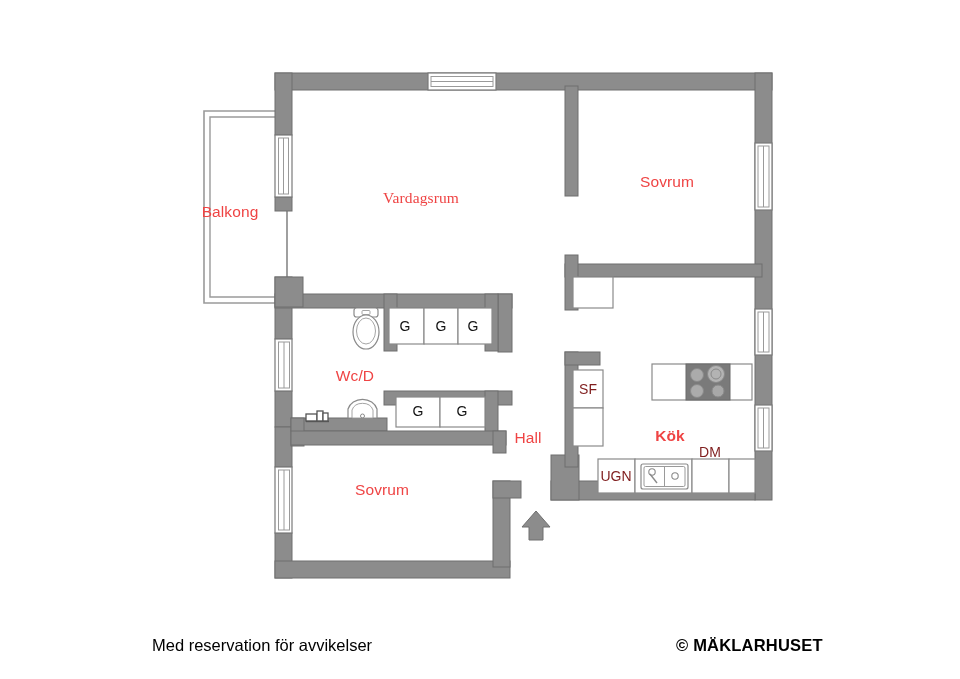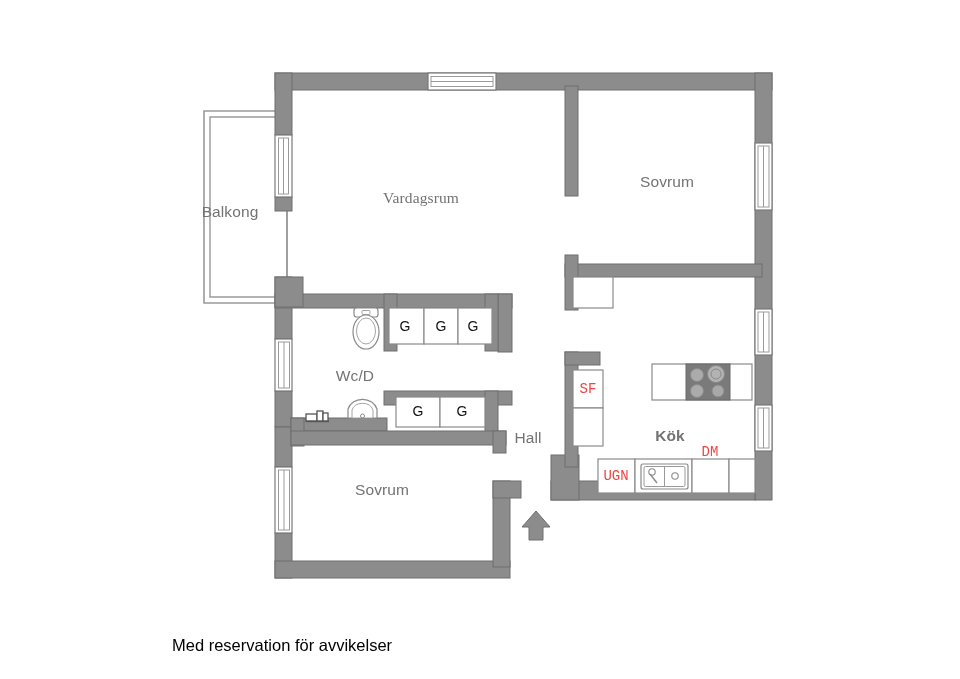--- a/index.html
+++ b/index.html
@@ -24,48 +24,47 @@
     position: absolute;
     left: 0; top: 0;
     width: 960px;
     height: 679px;
     display: block;
   }
   .room-label {
     position: absolute;
     font-family: "Liberation Sans", sans-serif;
     font-size: 15.5px;
-    color: #737373;
+    color: #ef4444;
     white-space: nowrap;
     transform: translate(-50%, -50%);
     letter-spacing: 0.1px;
   }
   .closet-label {
     position: absolute;
     font-family: "Liberation Sans", sans-serif;
     font-size: 14px;
     color: #111111;
     white-space: nowrap;
     transform: translate(-50%, -50%);
   }
   .appliance-label {
     position: absolute;
-    font-family: Liberation Mono, monospace;
+    font-family: Liberation Sans, sans-serif;
     font-size: 14px;
-    color: #ef4444;
+    color: #7f1d1d;
     white-space: nowrap;
     transform: translate(-50%, -50%);
   }
   .footer-text {
     position: absolute;
     font-family: "Liberation Sans", sans-serif;
     font-size: 16.5px;
     color: #000000;
     white-space: nowrap;
-    margin-left: 20px;
   }
   #footer-note { left: 152px; top: 645px; transform: translateY(-50%); }
   #footer-copyright { left: 676px; top: 645px; transform: translateY(-50%); font-weight: bold; letter-spacing: 0.2px;}
 </style>
 </head>
 <body>
 
 <div id="plan-root">
 
   <svg id="floorplan" viewBox="0 0 960 679">
@@ -253,14 +252,15 @@
   <div class="closet-label" style="left:441px; top:326px;">G</div>
   <div class="closet-label" style="left:473px; top:326px;">G</div>
   <div class="closet-label" style="left:418px; top:411px;">G</div>
   <div class="closet-label" style="left:462px; top:411px;">G</div>
 
   <div class="appliance-label" style="left:588px; top:389px;">SF</div>
   <div class="appliance-label" style="left:616px; top:476px;text-align:right;">UGN</div>
   <div class="appliance-label" style="left:710px; top:452px;">DM</div>
 
   <div class="footer-text" id="footer-note">Med reservation för avvikelser</div>
+  <div class="footer-text" id="footer-copyright">© MÄKLARHUSET</div>
 
 </div>
 
 </body></html>

